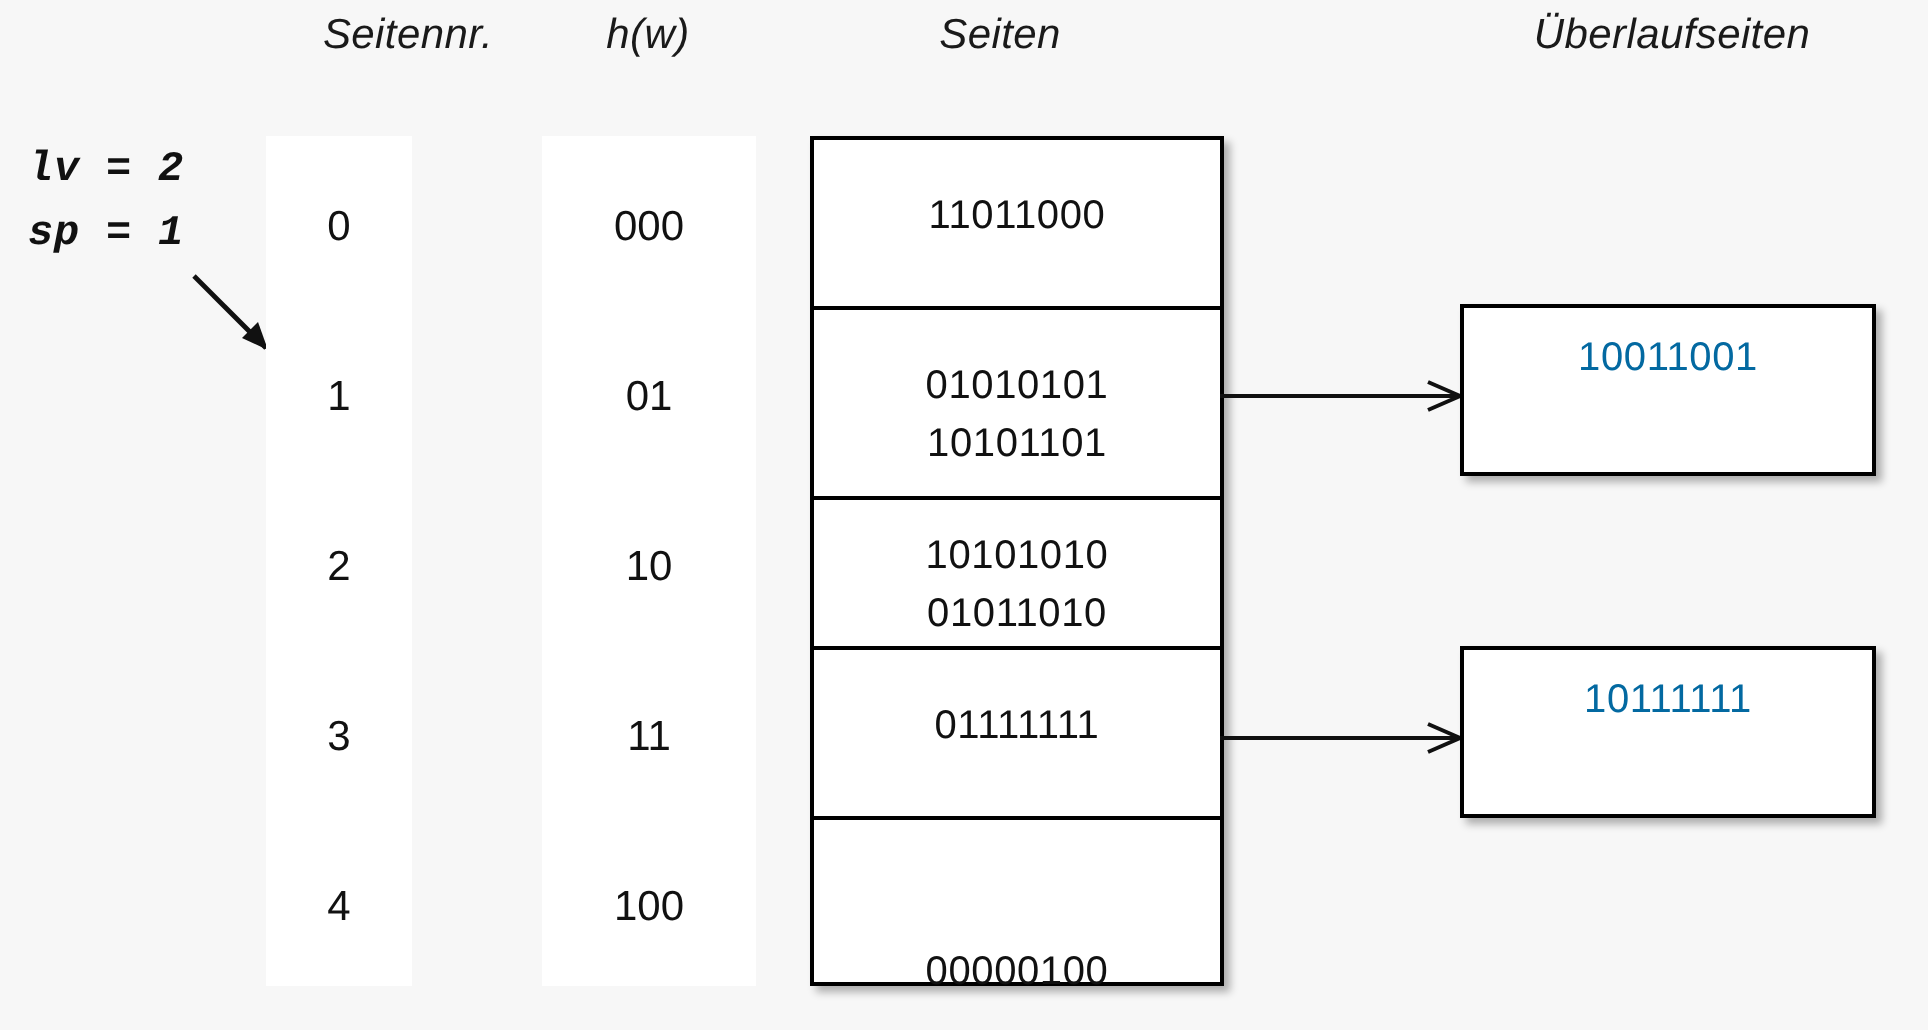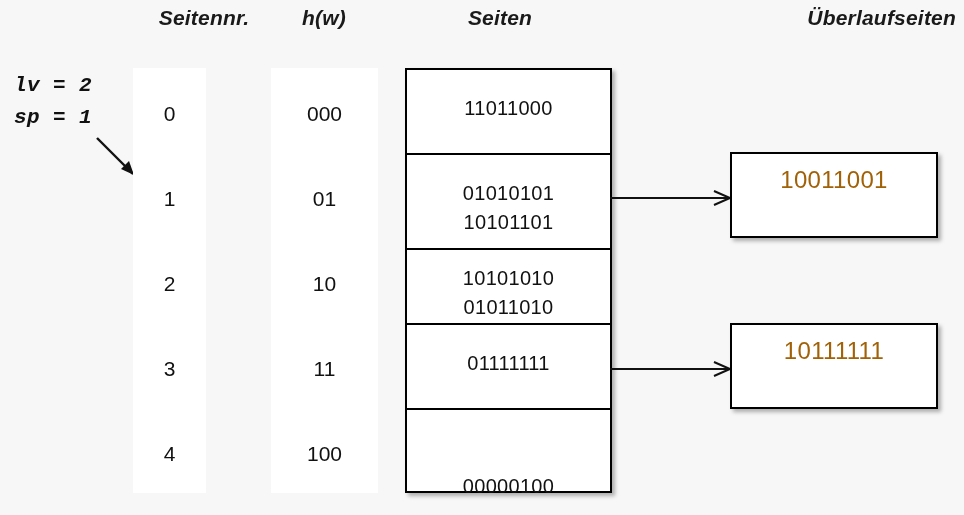--- a/index.html
+++ b/index.html
@@ -15,29 +15,29 @@
     font-family: "Liberation Sans", sans-serif;
     overflow: hidden;
   }
 
   
   .col-header {
     position: absolute;
     font-style: italic;
     font-size: 21px;
     color: #1a1a1a;
-    font-weight: 700;
+    font-weight: 400;
     text-align: center;
     white-space: nowrap;
     letter-spacing: 0.2px;
   }
   #hdr-seitennr { left: 124px;  top: 6px;  width: 160px; }
   #hdr-hw       { left: 254px;  top: 6px;  width: 140px; }
   #hdr-seiten   { left: 420px;  top: 6px;  width: 160px; }
-  #hdr-ueberlauf{ left: 716px;  top: 6px;  width: 240px; text-align: right; }
+  #hdr-ueberlauf{ left: 716px;  top: 6px;  width: 240px; }
 
   
   .annot {
     position: absolute;
     font-style: italic;
     font-size: 21px;
     font-weight: 700;
     color: #111;
     white-space: nowrap;
     letter-spacing: 0.4px;
@@ -114,23 +114,23 @@
     border: 2.5px solid #000;
     box-sizing: border-box;
     box-shadow: 3px 3px 4px rgba(0,0,0,0.30);
     padding-top: 11px;
     text-align: center;
   }
   #ovf-box-0 { top: 152px; }
   #ovf-box-1 { top: 323px; }
   .ovf-line {
     display: block;
-    font-size: 24px;
+    font-size: 20px;
     line-height: 29px;
-    color: #a16207;
+    color: #0369a1;
     letter-spacing: 0.3px;
   }
 
   
   .connector {
     position: absolute;
     left: 610px;
     width: 124px;
     height: 20px;
   }

